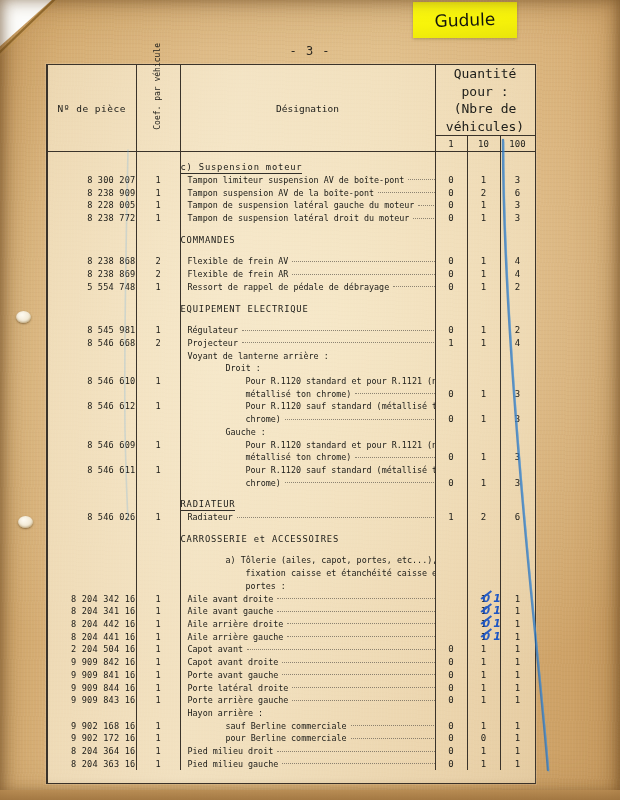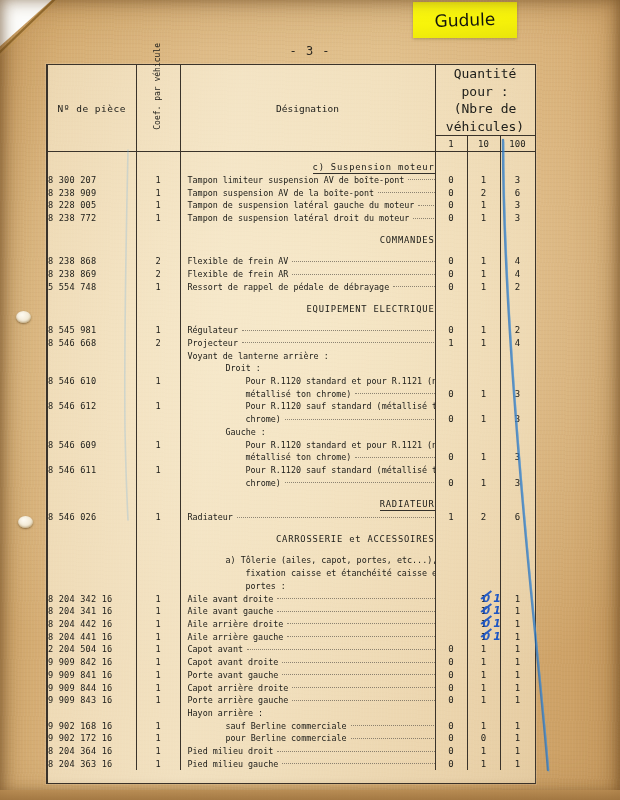--- a/index.html
+++ b/index.html
@@ -100,34 +100,34 @@
   .th-qt{font-size:13px;vertical-align:middle;line-height:1.35;
          border-bottom:1px solid #3a332a;}
   .th-q{height:15px;font-size:9px;vertical-align:middle;}
   .th-q.last{border-right:1px solid #3a332a;}
 
   tbody td{
     padding:0;height:12.7px;line-height:12.7px;
     border-right:1px solid #3a332a;
     vertical-align:middle;
   }
-  td.pn{text-align:left;font-size:8.6px;letter-spacing:.2px;white-space:nowrap;margin-top:12px;}
+  td.pn{text-align:right;font-size:8.6px;letter-spacing:.2px;white-space:nowrap;margin-top:12px;}
   td.coef{text-align:center;font-size:8.6px;}
   td.des{padding-left:7px;position:relative;font-size:8.4px;white-space:nowrap;overflow:hidden;}
   td.q{text-align:center;font-size:9px;}
   td.spacer{height:9px;line-height:9px;}
 
   
   .lead{
     display:inline-block;vertical-align:middle;height:1px;margin:0 3px 2px 4px;
     border-bottom:1px dotted #6b6458;opacity:.75;
   }
   
   td.sec{
-    text-align:right;font-size:8.8px;letter-spacing:.8px;padding-left:0;
+    text-align:left;font-size:8.8px;letter-spacing:.8px;padding-left:0;
   }
   td.sec span{border-bottom:1px solid #33302a;padding-bottom:1px;}
   .ind1{padding-left:38px;display:inline-block;}
   .ind2{padding-left:58px;display:inline-block;}
 
   
   .hw{
     position:relative;display:inline-block;color:#1d56c4;
     font-family:"DejaVu Sans","Liberation Sans",sans-serif;
     font-size:11px;font-weight:600;font-style:italic;padding-left:47px;
@@ -546,21 +546,21 @@
             <td class="pn">9 909 841 16</td>
             <td class="coef">1</td>
             <td class="des"><span class="">Porte avant gauche</span><span class="lead" style="width: 158.9px;"></span></td>
             <td class="q">0</td>
             <td class="q">1</td>
             <td class="q">1</td>
           </tr>
           <tr>
             <td class="pn">9 909 844 16</td>
             <td class="coef">1</td>
-            <td class="des"><span class="">Capot arrière droite</span><span class="lead" style="width: 149px;"></span></td>
+            <td class="des"><span class="">Porte latéral droite</span><span class="lead" style="width: 149px;"></span></td>
             <td class="q">0</td>
             <td class="q">1</td>
             <td class="q">1</td>
           </tr>
           <tr>
             <td class="pn">9 909 843 16</td>
             <td class="coef">1</td>
             <td class="des"><span class="">Porte arrière gauche</span><span class="lead" style="width: 149px;"></span></td>
             <td class="q">0</td>
             <td class="q">1</td>

